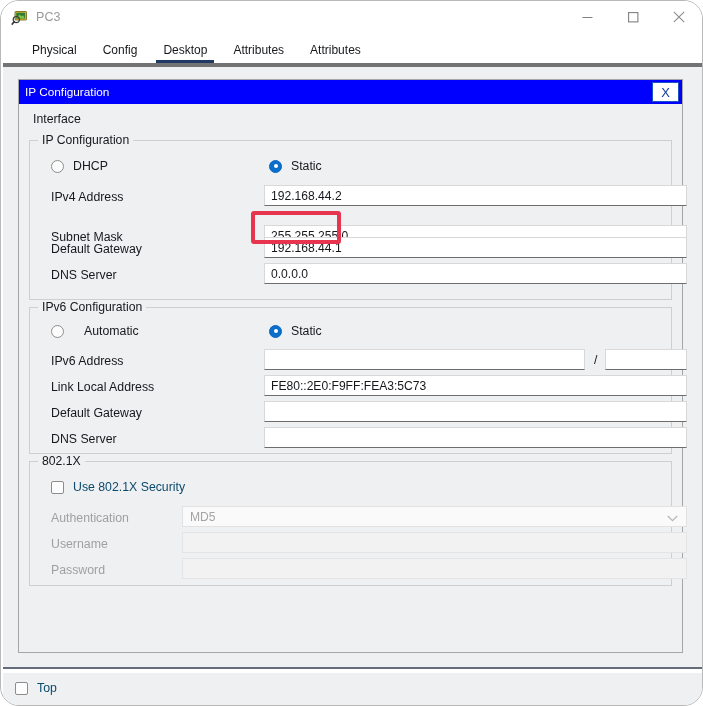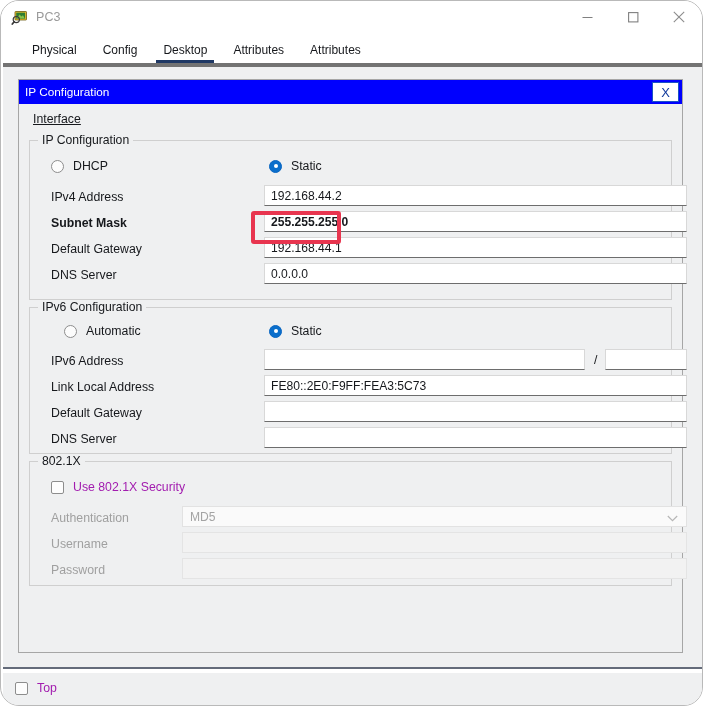--- a/index.html
+++ b/index.html
@@ -119,21 +119,21 @@
     background: #eff0f1;
   }
 
   
   #iface-row {
     position: absolute; left: 0; top: 4px;
     width: 663px; height: 24px;
   }
   #iface-label {
     position: absolute; left: 14px; top: 4px;
-    font-size: 12.3px; color: #16181c; text-decoration: underline;
+    font-size: 12.3px; color: #16181c;
   }
   #iface-combo {
     position: absolute; left: 110px; top: 0;
     width: 542px; height: 21px;
     background: #fbfbfb;
     border: 1px solid #aeaeae;
     display: flex; align-items: center;
   }
   #iface-combo .val {
     font-size: 12.3px; color: #16181c;
@@ -218,21 +218,21 @@
   
   .cb-wrap { position: absolute; display: flex; align-items: center; }
   .cbox {
     width: 13px; height: 13px;
     border: 1px solid #8d8d8d;
     background: #fdfdfd;
     border-radius: 2px;
     flex: none;
   }
   .cb-lbl {
-    font-size: 12.3px; color: #a21caf;
+    font-size: 12.3px; color: #0c4a6e;
     margin-left: 9px; white-space: nowrap;
   }
 
   
   #red-highlight {
     position: absolute;
     left: 232px; top: 107px;
     width: 90px; height: 33px;
     border: 4px solid #e8354f;
     border-radius: 3px;
@@ -363,21 +363,21 @@
             </div>
           </div>
 
           <div class="row" style="top:44px;">
             <span class="flabel">IPv4 Address</span>
             <div class="finput">
               <span class="txt">192.168.44.2</span>
             </div>
           </div>
 
-          <div class="row" style="top:70px;font-weight:bold;">
+          <div class="row" style="top:84px;">
             <span class="flabel">Subnet Mask</span>
             <div class="finput">
               <span class="txt">255.255.255.0</span>
             </div>
           </div>
 
           <div class="row" style="top:96px;">
             <span class="flabel">Default Gateway</span>
             <div class="finput">
               <span class="txt">192.168.44.1</span>
@@ -391,21 +391,21 @@
             </div>
           </div>
         </div>
 
         <div id="red-highlight"></div>
 
         <div class="groupbox" id="grp-ipv6">
           <span class="group-title">IPv6 Configuration</span>
 
           <div class="row" style="top:12px;">
-            <div class="radio-wrap" style="left:34px; top:4px;">
+            <div class="radio-wrap" style="left:21px; top:4px;gap:11px;">
               <span class="radio"></span>
               <span class="radio-lbl">Automatic</span>
             </div>
             <div class="radio-wrap" style="left:239px; top:4px;">
               <span class="radio on"></span>
               <span class="radio-lbl">Static</span>
             </div>
           </div>
 
           <div class="row" style="top:41px;">

